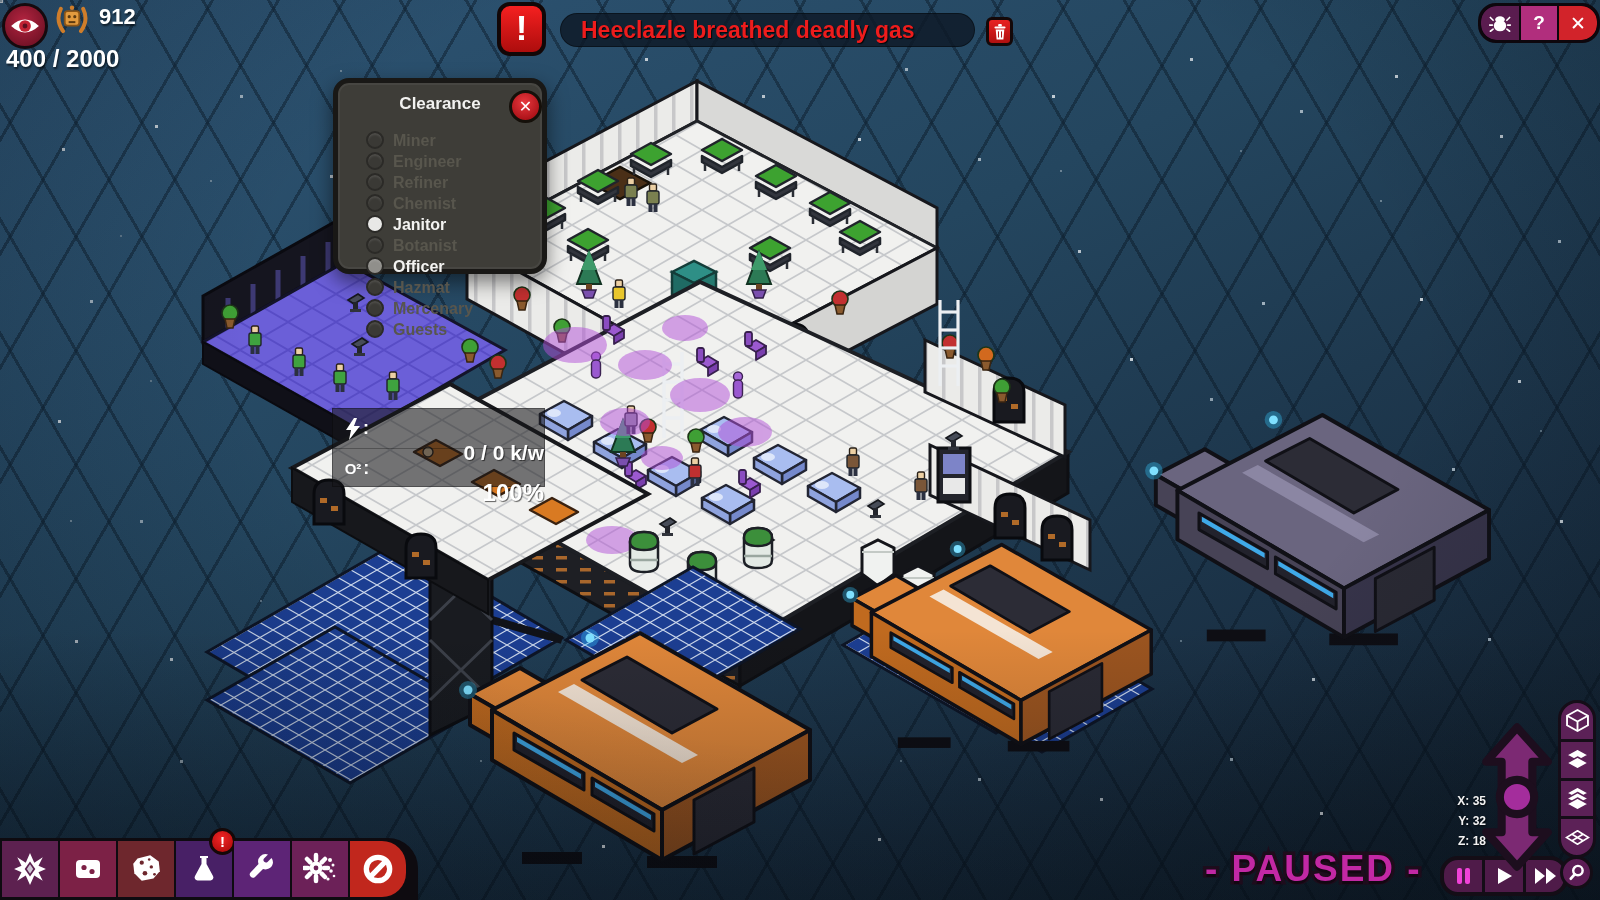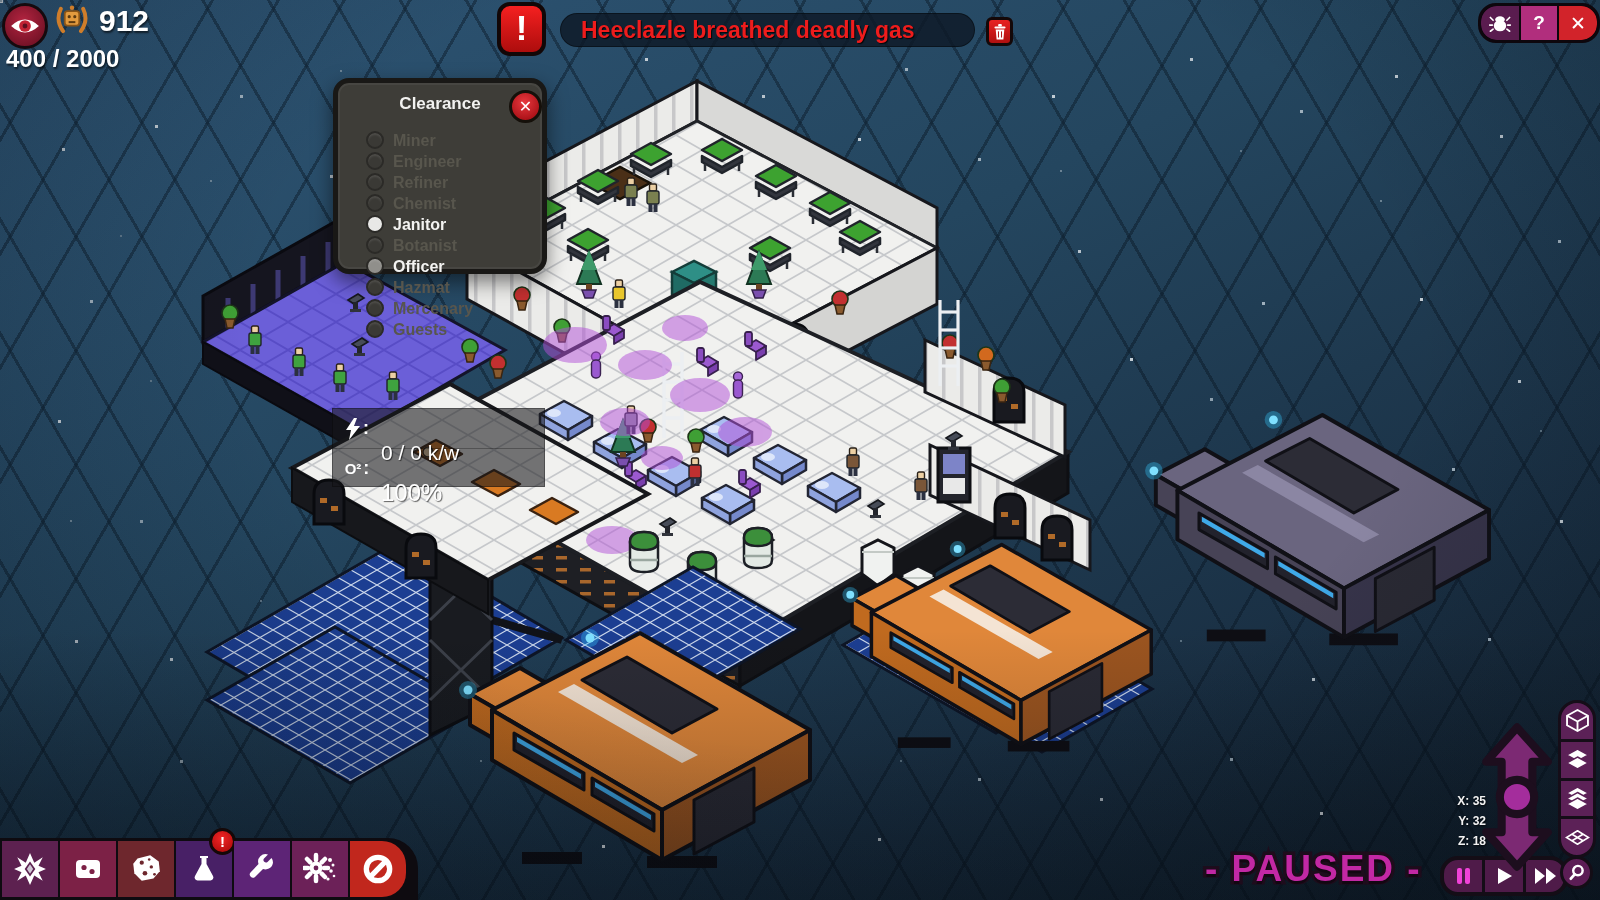--- a/index.html
+++ b/index.html
@@ -35,21 +35,21 @@
     340px 70px #7e93a2,150px 380px #6c8292,1490px 840px #7e93a2,900px 760px #6c8292;}
 
   .scene{position:absolute;inset:0;}
 
   
   .eye-btn{position:absolute;left:2px;top:3px;width:46px;height:46px;border-radius:50%;
     background:radial-gradient(circle at 45% 38%,#b32440,#731226 78%);border:3px solid #150a0e;
     display:flex;align-items:center;justify-content:center;box-sizing:border-box;cursor:pointer;}
   .hud-text{color:#fff;font-weight:bold;text-shadow:1px 2px 2px rgba(0,0,0,.6);}
   .medal{position:absolute;left:53px;top:1px;width:38px;height:38px;}
-  .score{position:absolute;left:99px;top:4px;font-size:30px;}
+  .score{position:absolute;left:99px;top:4px;font-size:22px;}
   .capacity{position:absolute;left:6px;top:45px;font-size:24px;}
 
   
   .alert-icon{position:absolute;left:497px;top:2px;width:49px;height:54px;border-radius:13px;
     background:linear-gradient(#f52020,#ad0d0d);border:4px solid #120707;box-sizing:border-box;
     display:flex;align-items:center;justify-content:center;cursor:pointer;}
   .alert-icon span{color:#fff;font-size:35px;font-weight:900;line-height:1;margin-top:-3px;}
   .alert-pill{position:absolute;left:560px;top:13px;width:415px;height:34px;border-radius:17px;
     background:rgba(14,25,38,.82);border:1px solid rgba(0,0,0,.4);box-sizing:border-box;
     display:flex;align-items:center;padding-left:20px;cursor:pointer;}
@@ -86,21 +86,21 @@
   .clr-item[data-state="active"]   .clr-radio{background:#908f8b;}
   .clr-item[data-state="selected"] .clr-label,
   .clr-item[data-state="active"]   .clr-label{color:#f3f3f1;}
 
   
   .status-tip{position:absolute;left:332px;top:408px;width:213px;height:79px;
     background:rgba(22,22,26,.58);border:1px solid rgba(0,0,0,.3);box-sizing:border-box;color:#fff;}
   .tip-row{height:39px;display:flex;align-items:center;}
   .tip-row + .tip-row{border-top:1px solid rgba(0,0,0,.28);}
   .tip-ico{width:48px;display:flex;align-items:center;justify-content:center;font-weight:bold;}
-  .tip-val{flex:1;text-align:left;font-size:21px;font-weight:normal;text-shadow:1px 1px 1px rgba(0,0,0,.6);margin-top:48px;}
+  .tip-val{flex:1;text-align:right;font-size:21px;font-weight:bold;text-shadow:1px 1px 1px rgba(0,0,0,.6);margin-top:48px;}
   .o2-label{font-size:15px;font-weight:bold;}
   .tip-colon{font-size:18px;font-weight:bold;margin-left:2px;}
 
   
   .toolbar{position:absolute;left:0;bottom:0;height:62px;display:flex;gap:2px;background:#0e0b10;
     padding:3px 12px 3px 2px;border-radius:0 30px 0 0;align-items:center;box-sizing:border-box;}
   .tb-btn{width:56px;height:56px;display:flex;align-items:center;justify-content:center;cursor:pointer;position:relative;}
   .tb-1{background:#5d2150;}
   .tb-2{background:#7c2146;}
   .tb-3{background:#6e272d;}

